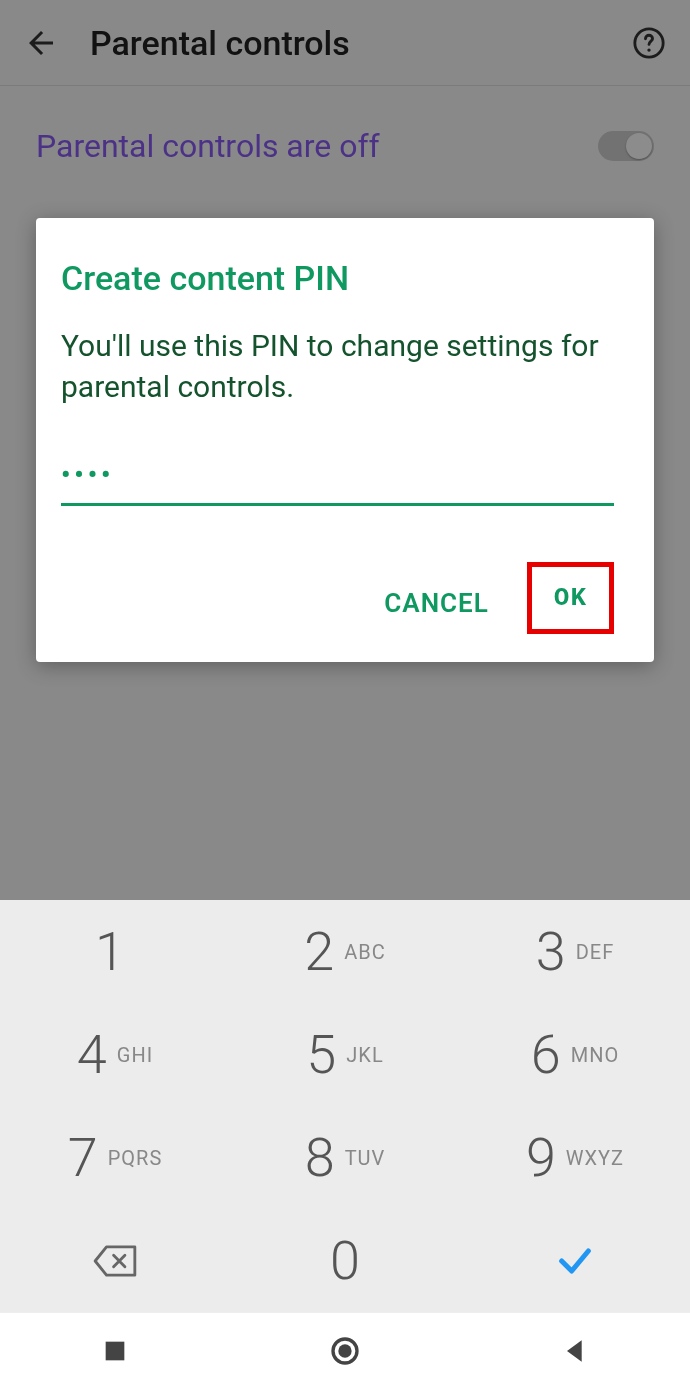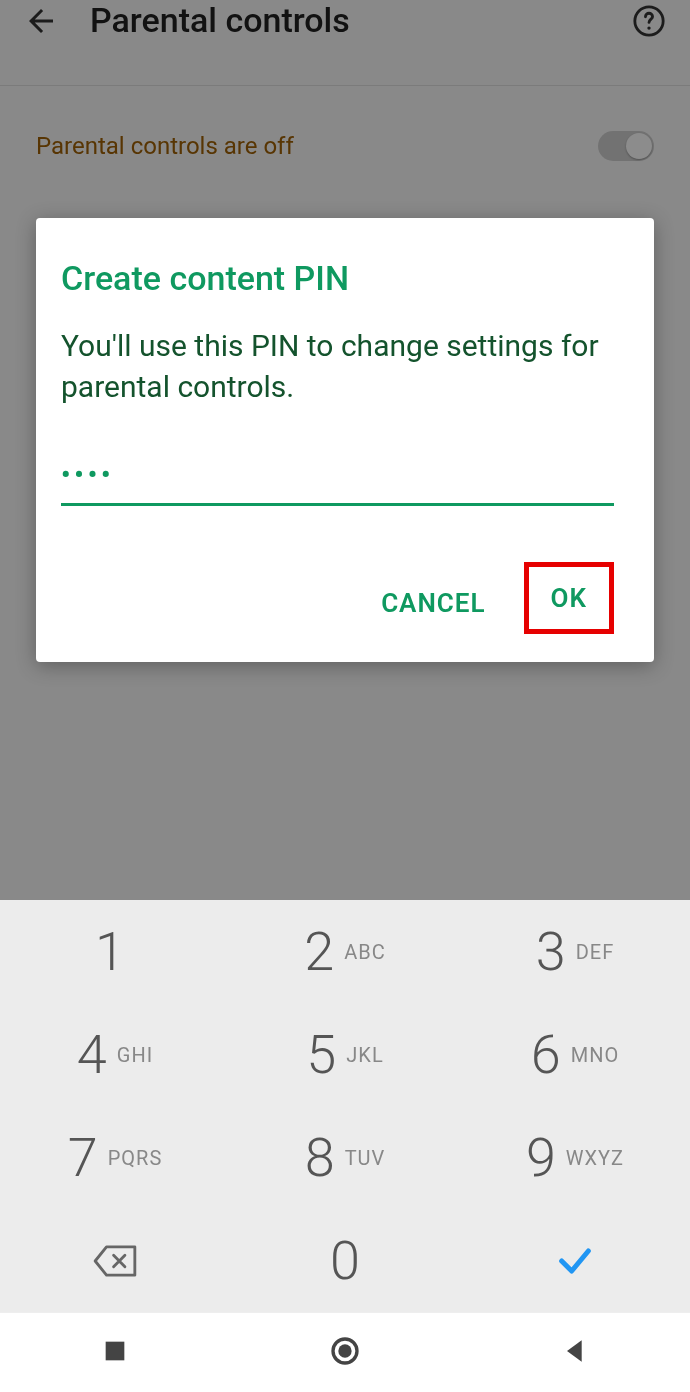--- a/index.html
+++ b/index.html
@@ -3,40 +3,40 @@
 <meta charset="utf-8">
 <style>
   * { box-sizing: border-box; margin: 0; padding: 0; }
   html, body { width: 690px; height: 1392px; font-family: Roboto, Arial, sans-serif; overflow: hidden; background: #fff; }
   
   .screen { position: relative; width: 690px; height: 1392px; background: #fafafa; }
   
   .dim-overlay { position: absolute; inset: 0; background: rgba(0,0,0,0.45); z-index: 5; pointer-events: none; }
   
   
-  .topbar { height: 86px; display: flex; align-items: flex-start; padding: 0 20px; background: #fafafa; border-bottom: 1px solid #e0e0e0; }
+  .topbar { height: 86px; display: flex; align-items: center; padding: 0 20px; background: #fafafa; border-bottom: 1px solid #e0e0e0; }
   .back-btn { width: 42px; height: 42px; display:flex; align-items:center; justify-content:center; }
   .title { flex:1; font-size: 34px; font-weight: 500; color:#222; margin-left: 28px; }
   .help-btn { width: 42px; height: 42px; display:flex; align-items:center; justify-content:center; }
   
   
   .content { padding: 0 36px; }
   .row { display:flex; align-items:center; height: 120px; }
-  .row-label { flex:1; font-size: 24px; color:#a16207; }
+  .row-label { flex:1; font-size: 32px; color:#8b5cf6; }
   .toggle { width:56px; height:30px; border-radius:15px; background:#d0d0d0; position:relative; }
   .toggle::after { content:''; position:absolute; right:2px; top:2px; width:26px; height:26px; border-radius:50%; background:#fff; box-shadow:0 1px 2px rgba(0,0,0,0.3); }
   
   
   .dialog { position:absolute; left:36px; right:36px; top:218px; background:#fff; border-radius:4px; z-index:10; padding:40px 40px 28px 25px; box-shadow: 0 4px 20px rgba(0,0,0,0.3); }
   .dialog-title { color:#0f9960; font-size:34px; font-weight:500; margin-bottom:28px; }
   .dialog-body { color:#14532d; font-size:30px; line-height:1.35; margin-bottom:46px; }
   .pin-field { border-bottom:3px solid #0f9960; padding: 6px 0 14px 0; color:#0f9960; font-size:26px; letter-spacing:4px; font-weight:700; margin-bottom:56px; }
   .dialog-actions { display:flex; justify-content:flex-end; align-items:flex-end; gap:24px; }
   .btn-cancel { color:#0f9960; font-size:26px; font-weight:600; letter-spacing:1px; padding:16px 14px; }
-  .btn-ok-wrap { border:5px solid #e60000; padding:4px; }
+  .btn-ok-wrap { border:5px solid #e60000; padding:4px;font-family:Liberation Mono, monospace; }
   .btn-ok { color:#0f9960; font-size:26px; font-weight:600; letter-spacing:1px; padding:12px 18px; }
   
   
   .keypad { position:absolute; left:0; right:0; bottom:80px; height:412px; background:#ececec; z-index:20; display:grid; grid-template-columns:1fr 1fr 1fr; }
   .key { display:flex; align-items:center; justify-content:center; gap:10px; }
   .key-digit { font-size:54px; color:#555; font-weight:300; }
   .key-letters { font-size:20px; color:#888; letter-spacing:1px; }
   .key-check svg { width:40px; height:40px; }
   .key-bksp svg { width:46px; height:34px; }
   

